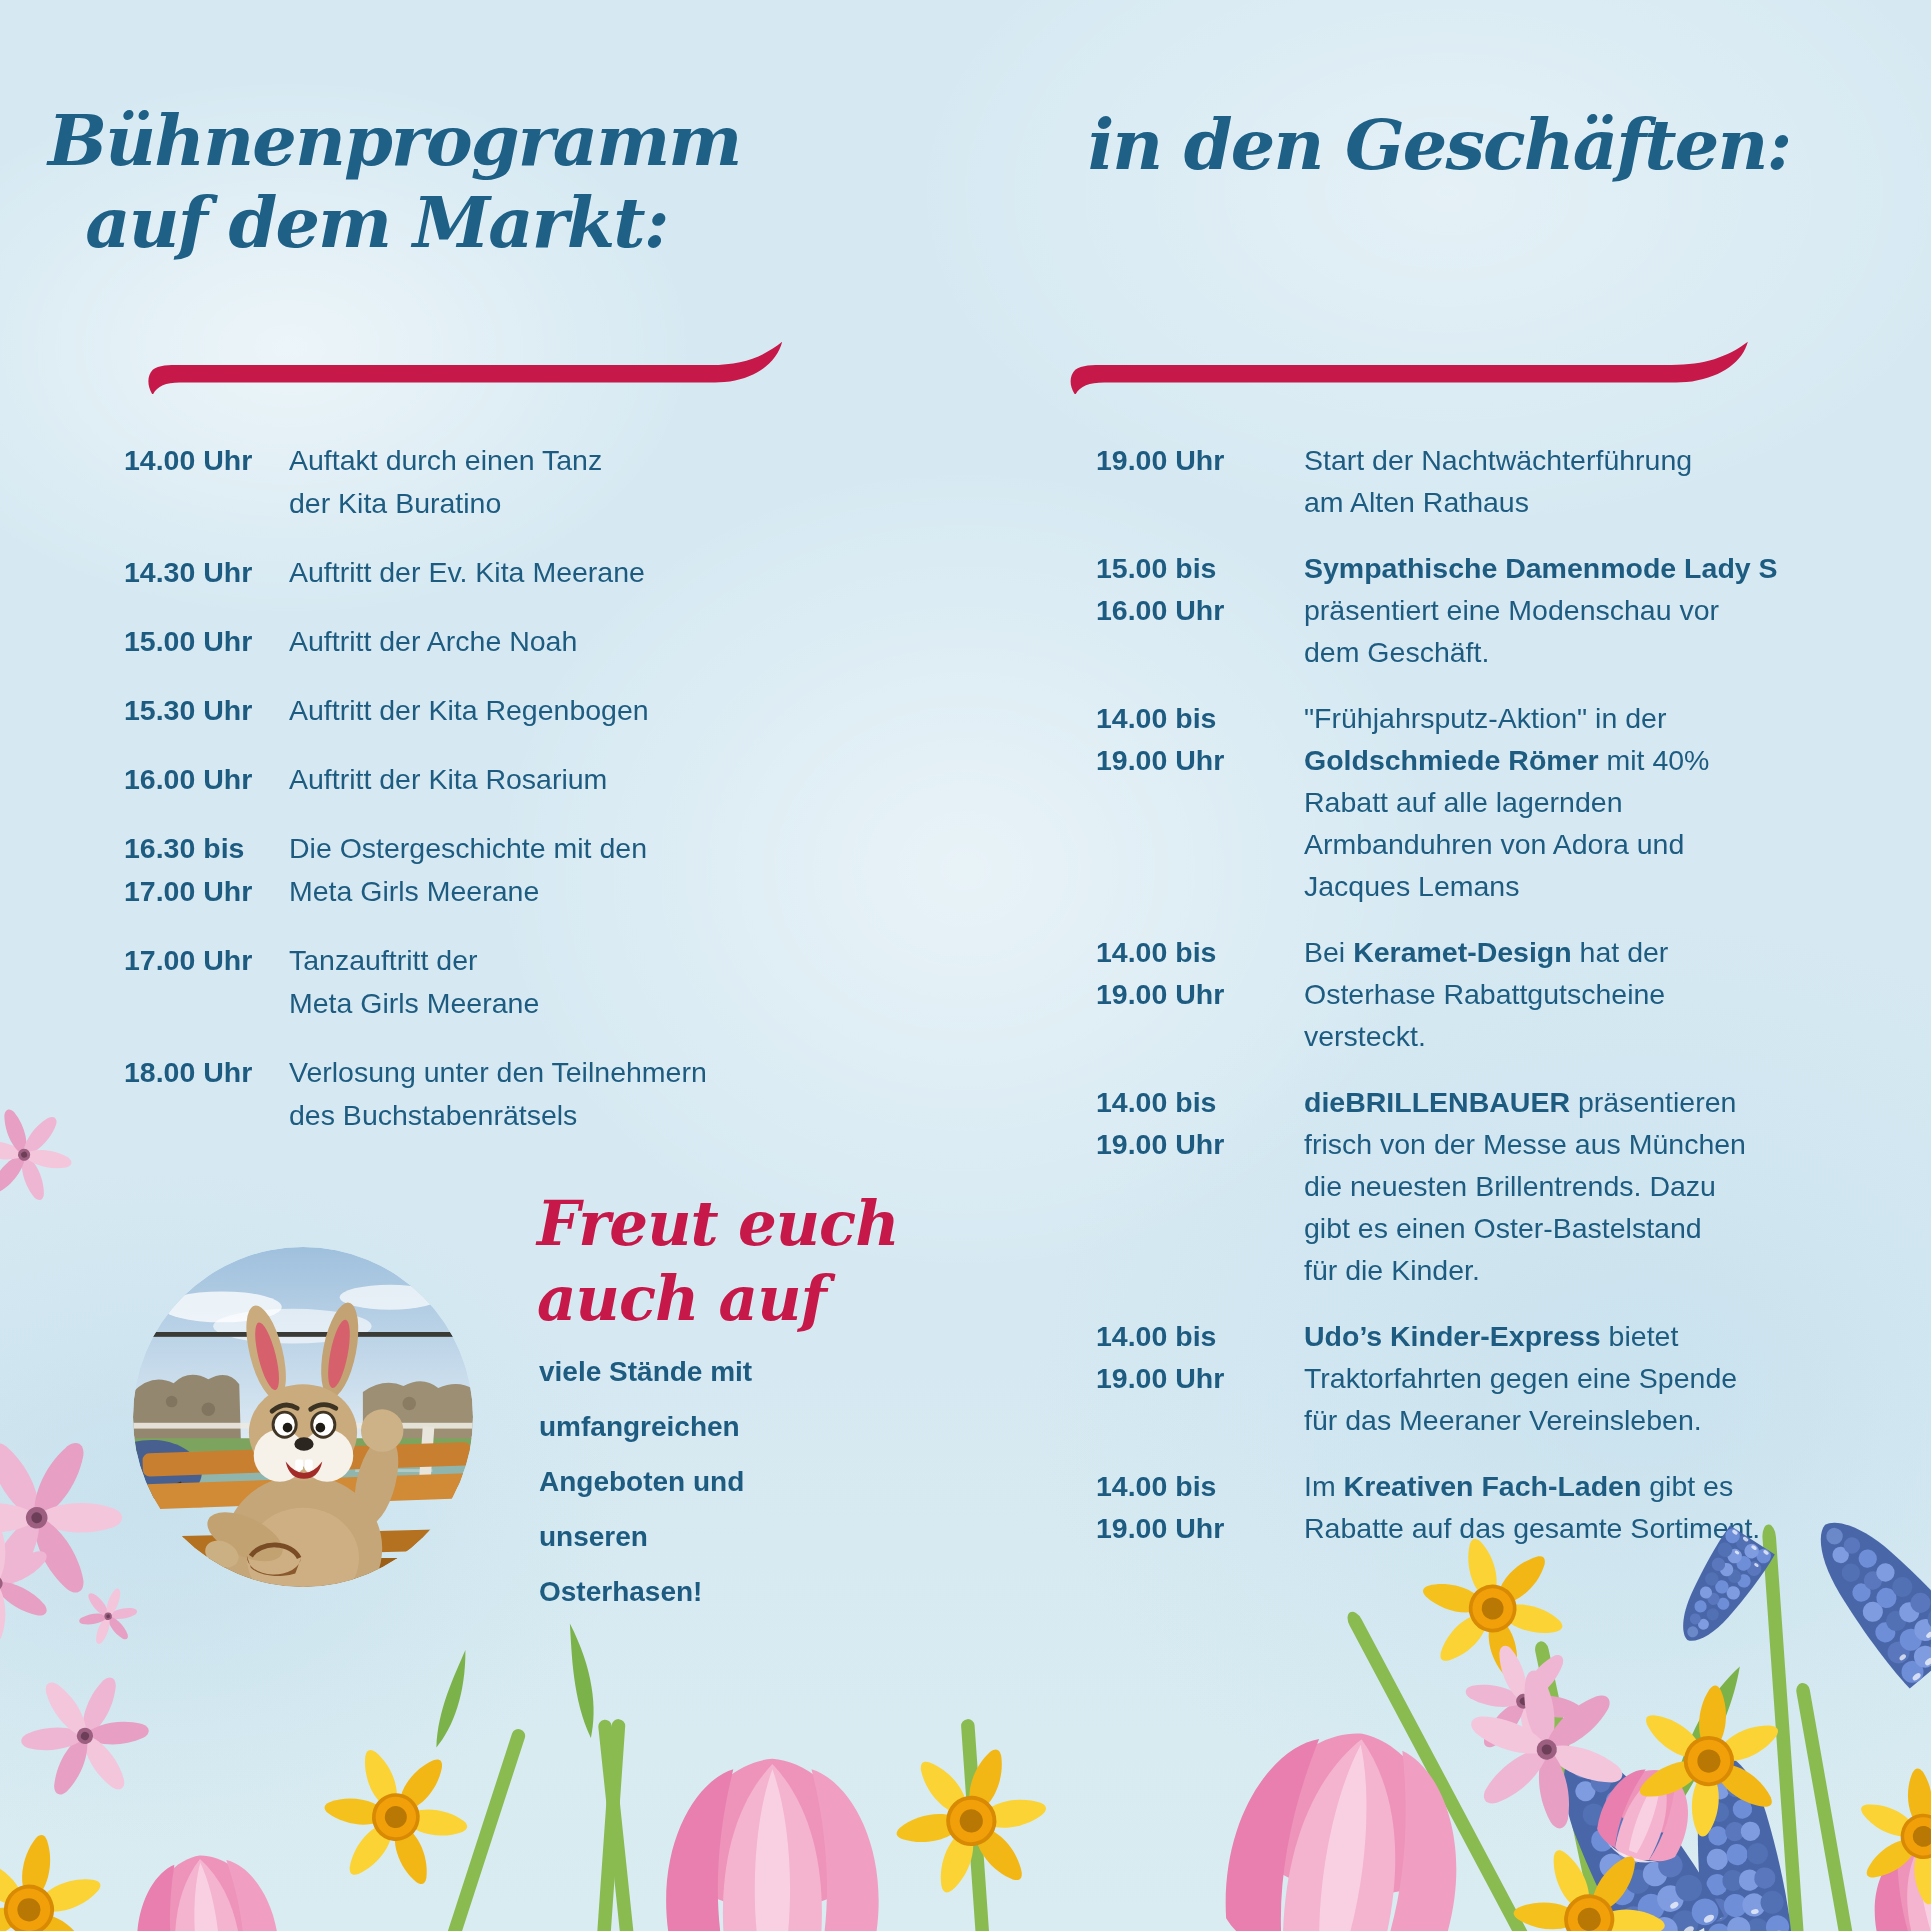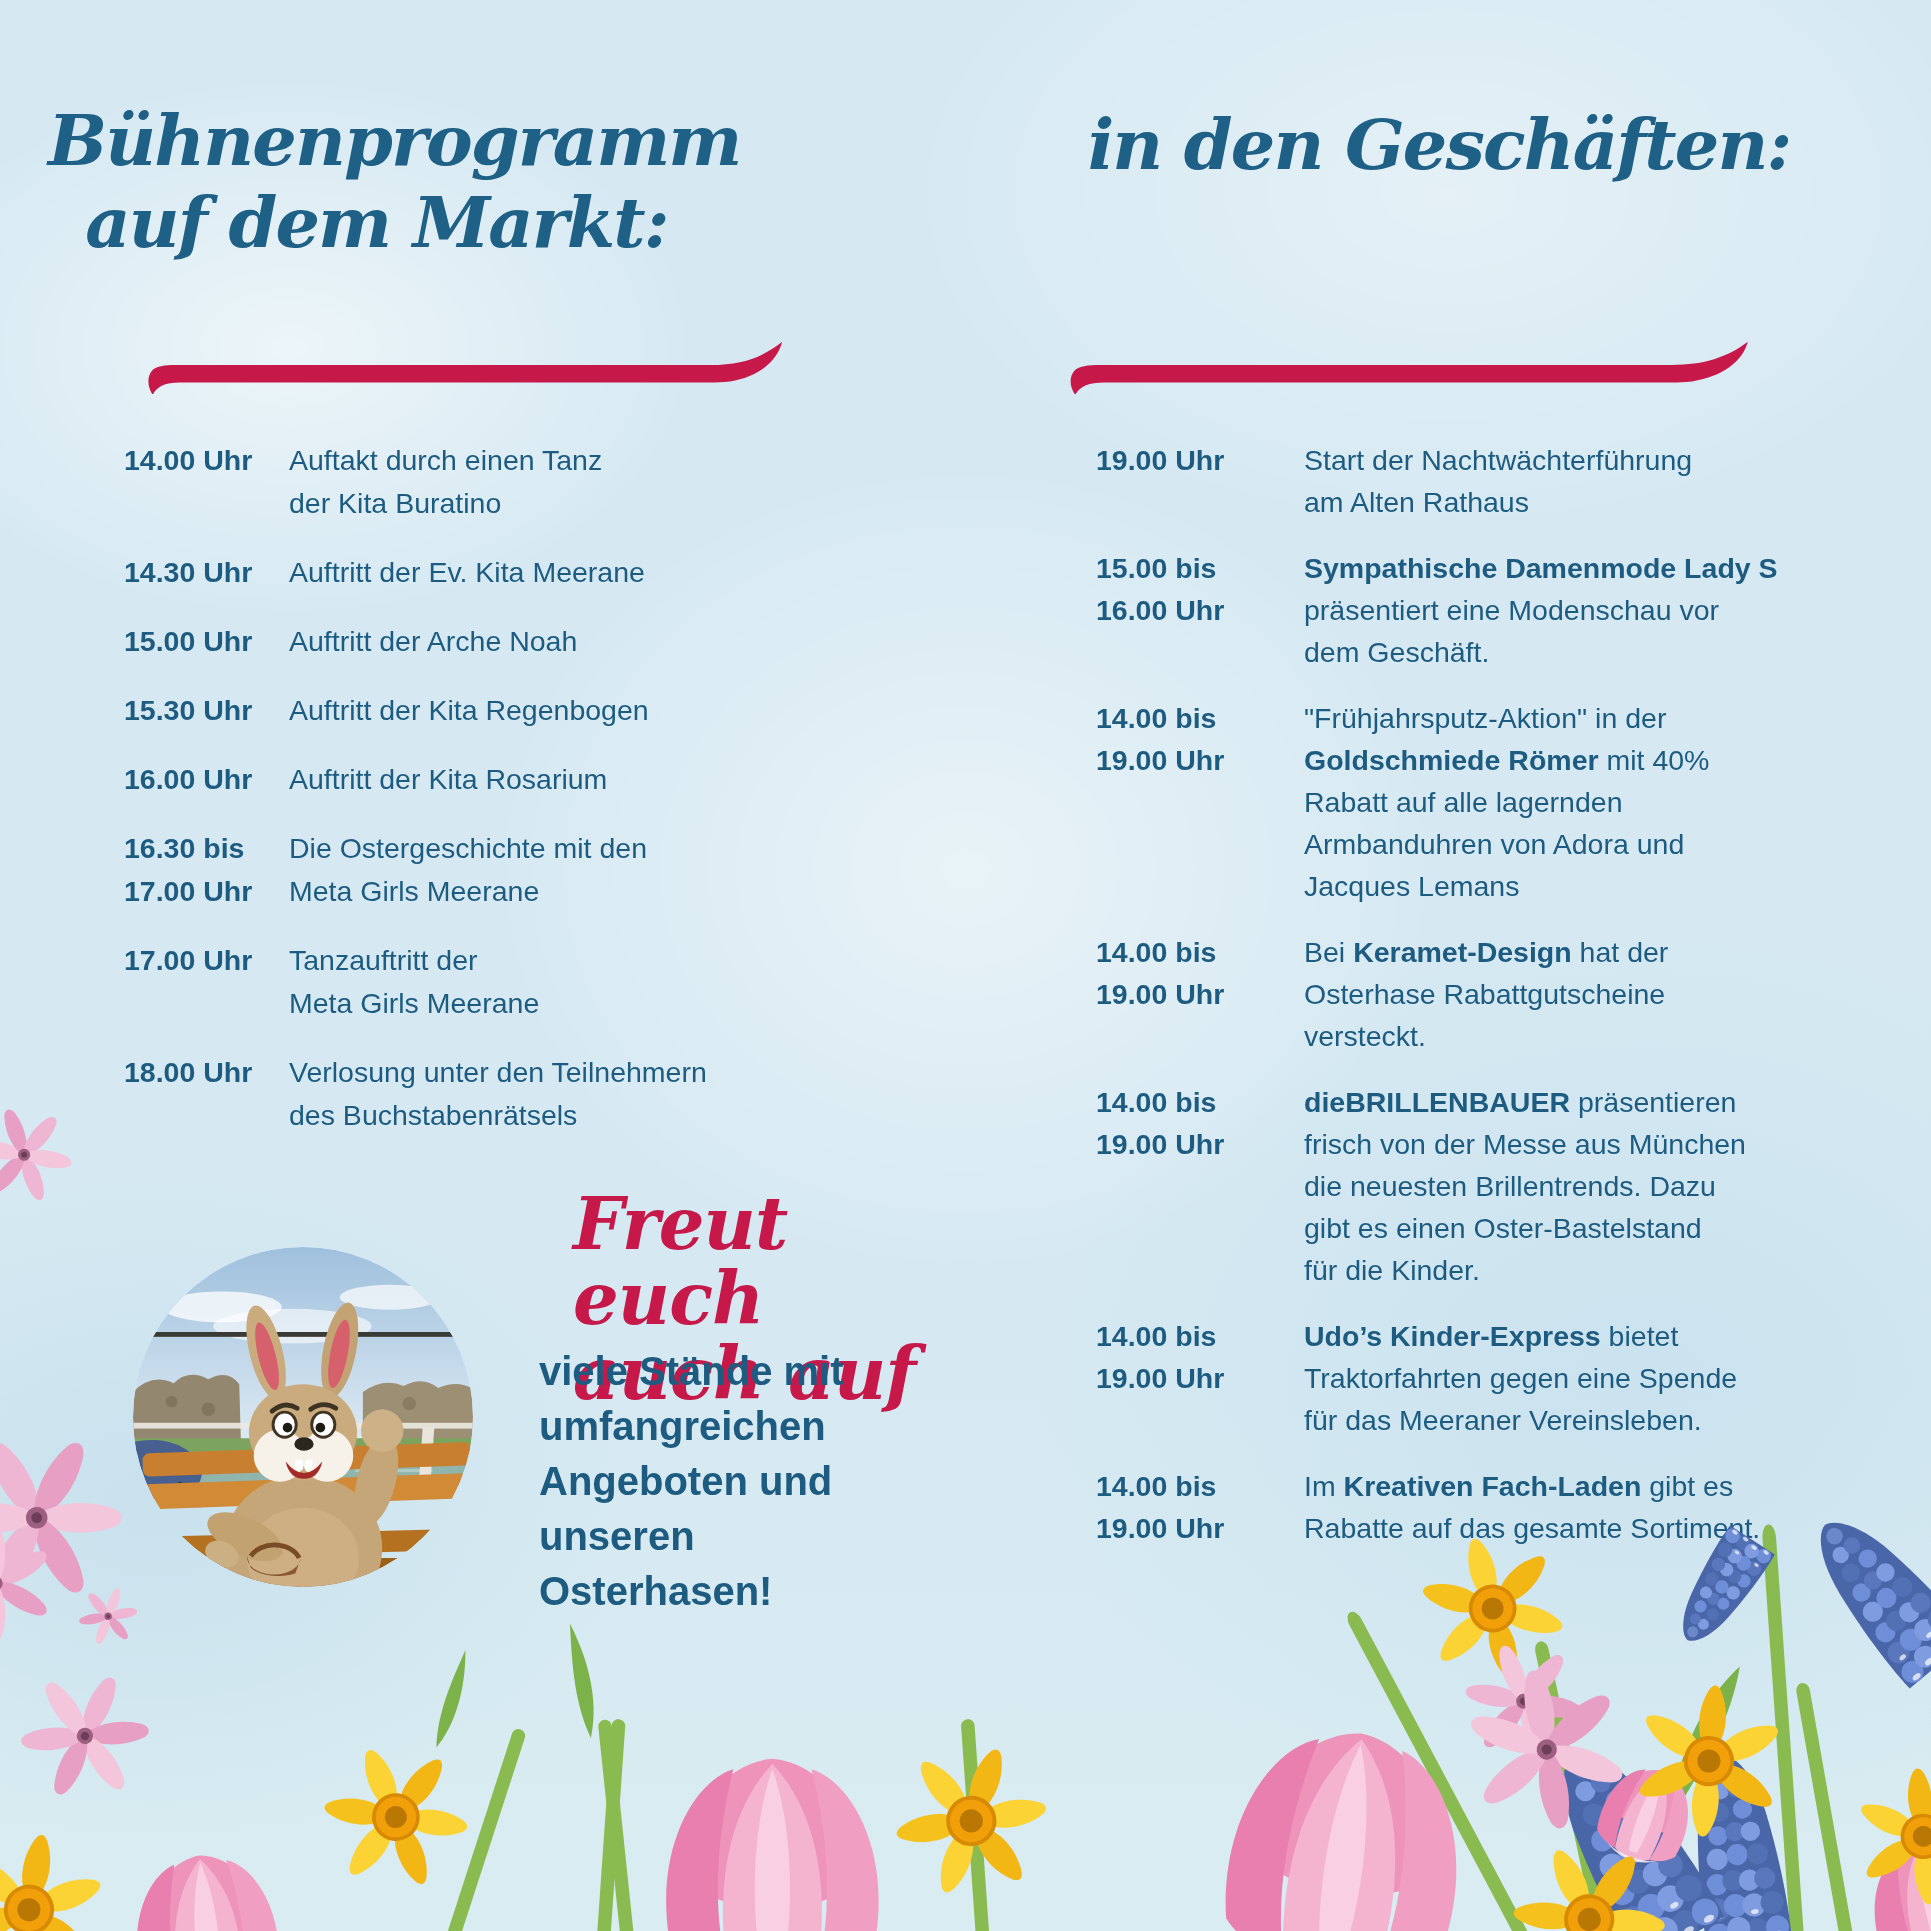--- a/index.html
+++ b/index.html
@@ -35,25 +35,25 @@
   .event-time{font-weight:bold;flex:0 0 auto;white-space:nowrap;}
   #left-events .event-time{width:145px;}
   #right-events .event-time{width:188px;}
   .event-desc{flex:1;}
   .event-desc div{white-space:nowrap;margin-left:20px;}
   .event-desc b{font-weight:bold;}
   #teaser-heading{
     position:absolute;left:537px;top:1186px;width:406px;
     font-family:"DejaVu Serif","Liberation Serif",serif;
     font-style:italic;font-weight:bold;
-    color:#c6194a;font-size:72px;line-height:75px;letter-spacing:-1px;margin-left:36px;
+    color:#c6194a;font-size:61px;line-height:75px;letter-spacing:-1px;
   }
   #teaser-body{
     position:absolute;left:539px;top:1344px;width:367px;
-    color:#1d5c80;font-weight:bold;font-size:40px;line-height:55px;
+    color:#1d5c80;font-weight:bold;font-size:28px;line-height:55px;
   }
   #photo{
     position:absolute;left:133px;top:1247px;width:340px;height:340px;
     border-radius:50%;overflow:hidden;
   }
   #flowers{position:absolute;left:0;top:0;width:1931px;height:1931px;pointer-events:none;}
 </style>
 </head>
 <body>
 

